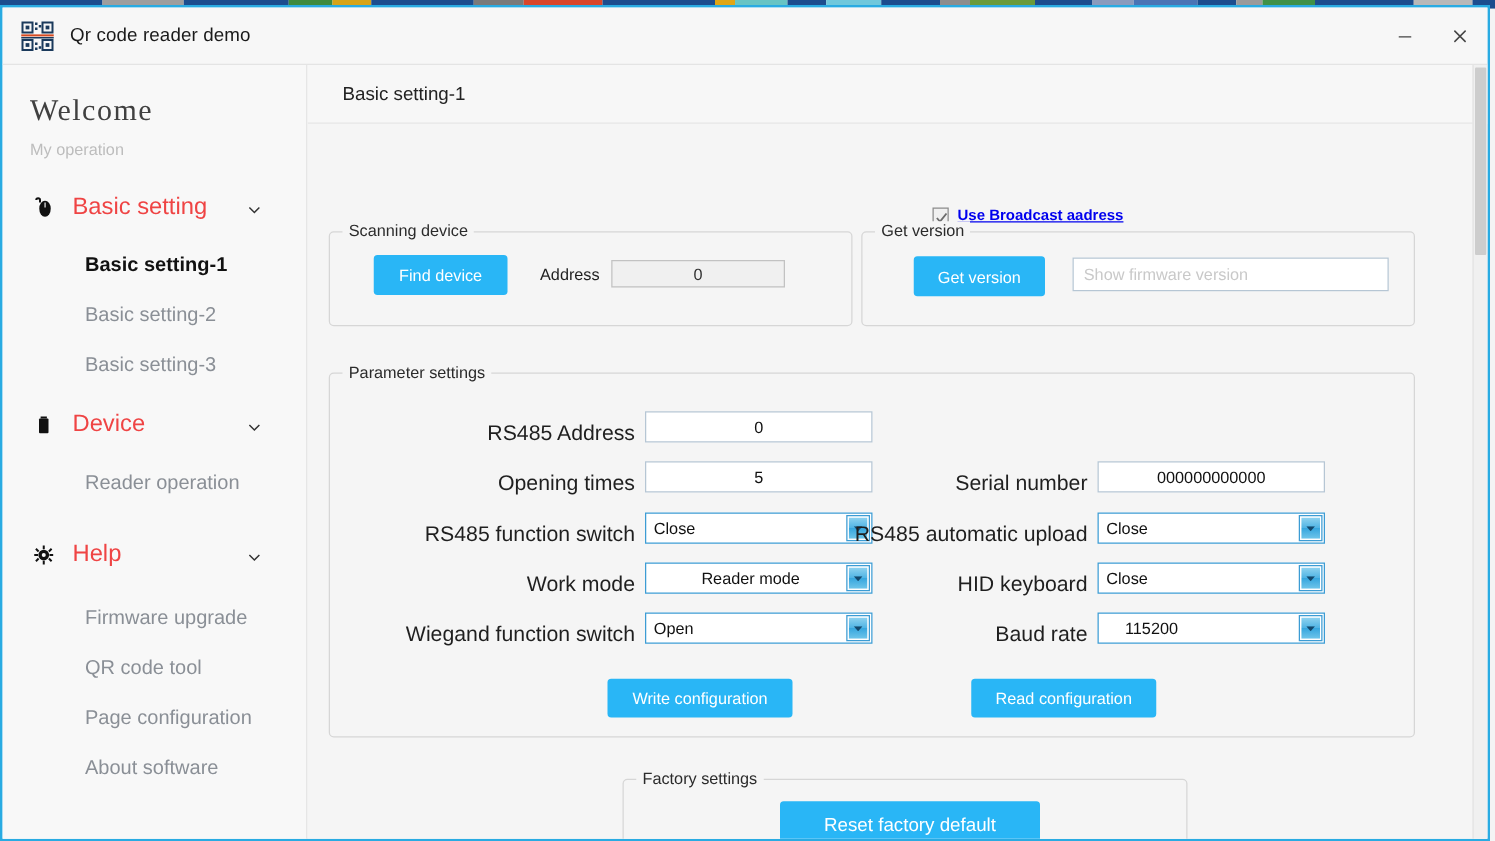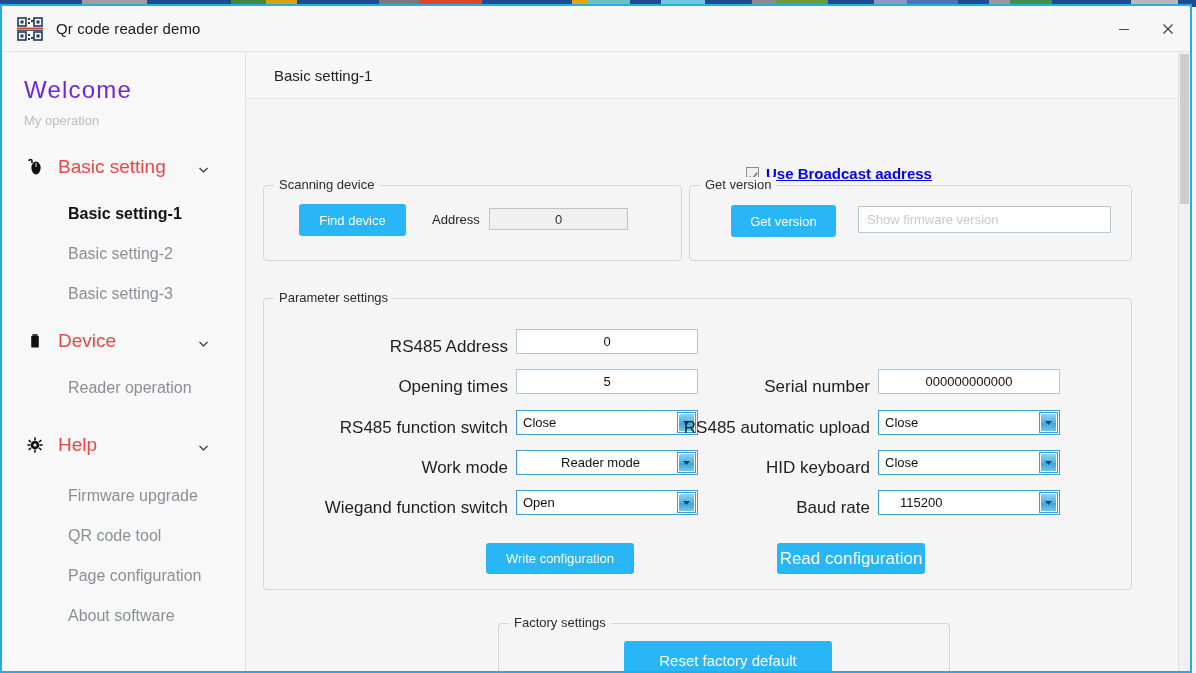--- a/index.html
+++ b/index.html
@@ -92,23 +92,23 @@
   
   .sidebar {
     width: 244px;
     flex: none;
     background: #f8f8f8;
     border-right: 1px solid #e0e0e0;
     position: relative;
     box-sizing: border-box;
   }
   .welcome {
-    font-family: Liberation Sans, sans-serif;
+    font-family: Liberation Serif, serif;
     font-size: 24px;
-    color: #6d28d9;
+    color: #404040;
     padding: 24px 0 0 22px;
     letter-spacing: 1.2px;
   }
   .my-operation {
     font-size: 13px;
     color: #bdbdbd;
     padding: 9px 0 0 22px;
   }
   .nav { margin-top: 18px; }
   .nav-group {
@@ -216,21 +216,21 @@
     flex: none;
     box-sizing: border-box;
   }
   .cbox .tick {
     position: absolute;
     left: 1px; top: 0px;
     width: 11px; height: 11px;
   }
   .bcast .blabel {
     margin-left: 7px;
-    font-size: 15px;
+    font-size: 12px;
     font-weight: bold;
     color: #0000ee;
     text-decoration: underline;
     white-space: nowrap;
   }
 
   
   .btn {
     background: #29b6f6;
     color: #ffffff;
@@ -585,21 +585,21 @@
           <div class="combo" style="left:614px; top:191px; width:182px; height:25px;padding-left:15px;">
             <span class="ctext">115200</span>
             <span class="carrowbox">
               <svg class="arr" viewBox="0 0 7 4">
                   <path d="M0 0 L7 0 L3.5 4 Z" fill="#12486d"></path>
                 </svg>
             </span>
           </div>
 
           <button class="btn" style="position:absolute; left:222px; top:244px; width:148px; height:31px; font-size:13px;">Write configuration</button>
-          <button class="btn" style="position:absolute; left:513px; top:244px; width:148px; height:31px; font-size:17px;">Read configuration</button>
+          <button class="btn" style="position:absolute; left:513px; top:244px; width:148px; height:31px; font-size:13px;">Read configuration</button>
         </div>
 
         <div class="groupbox" style="left:252px; top:571px; width:452px; height:70px;">
           <span class="legend">Factory settings</span>
           <button class="btn" style="position:absolute; left:125px; top:17px; width:208px; height:38px; font-size:15px;">Reset factory default</button>
         </div>
 
         <div class="vscroll">
           <div class="thumb"></div>
         </div>

